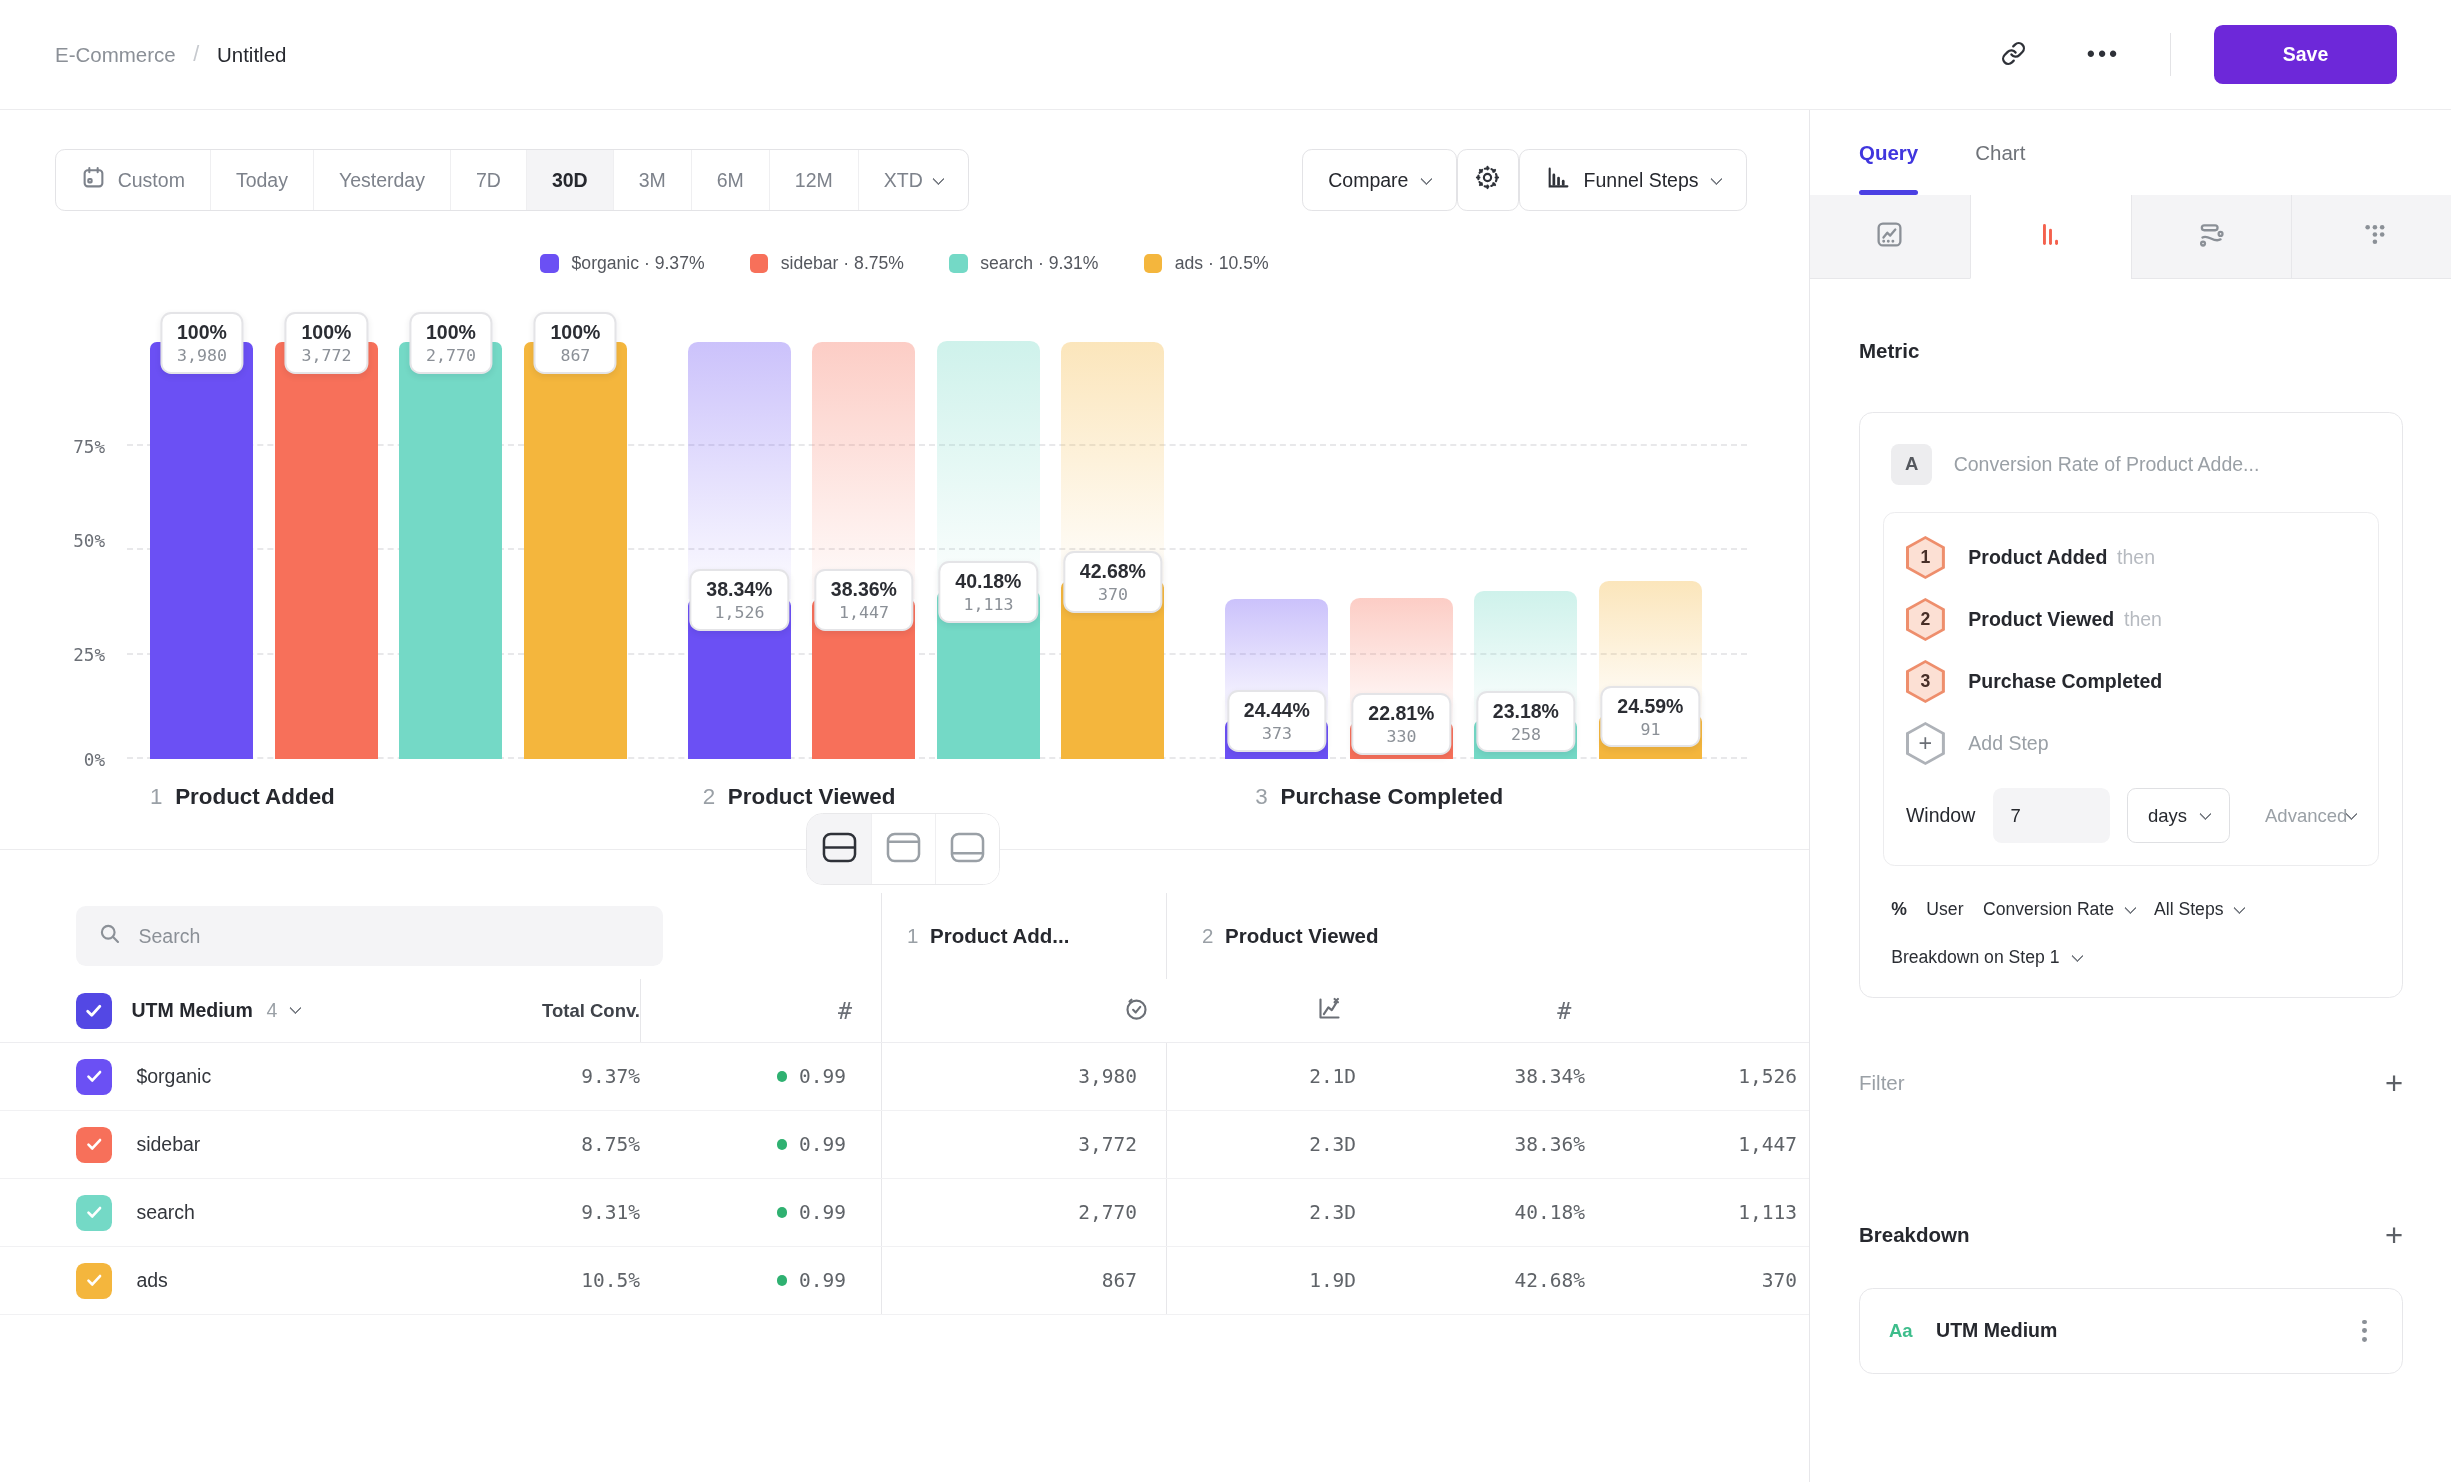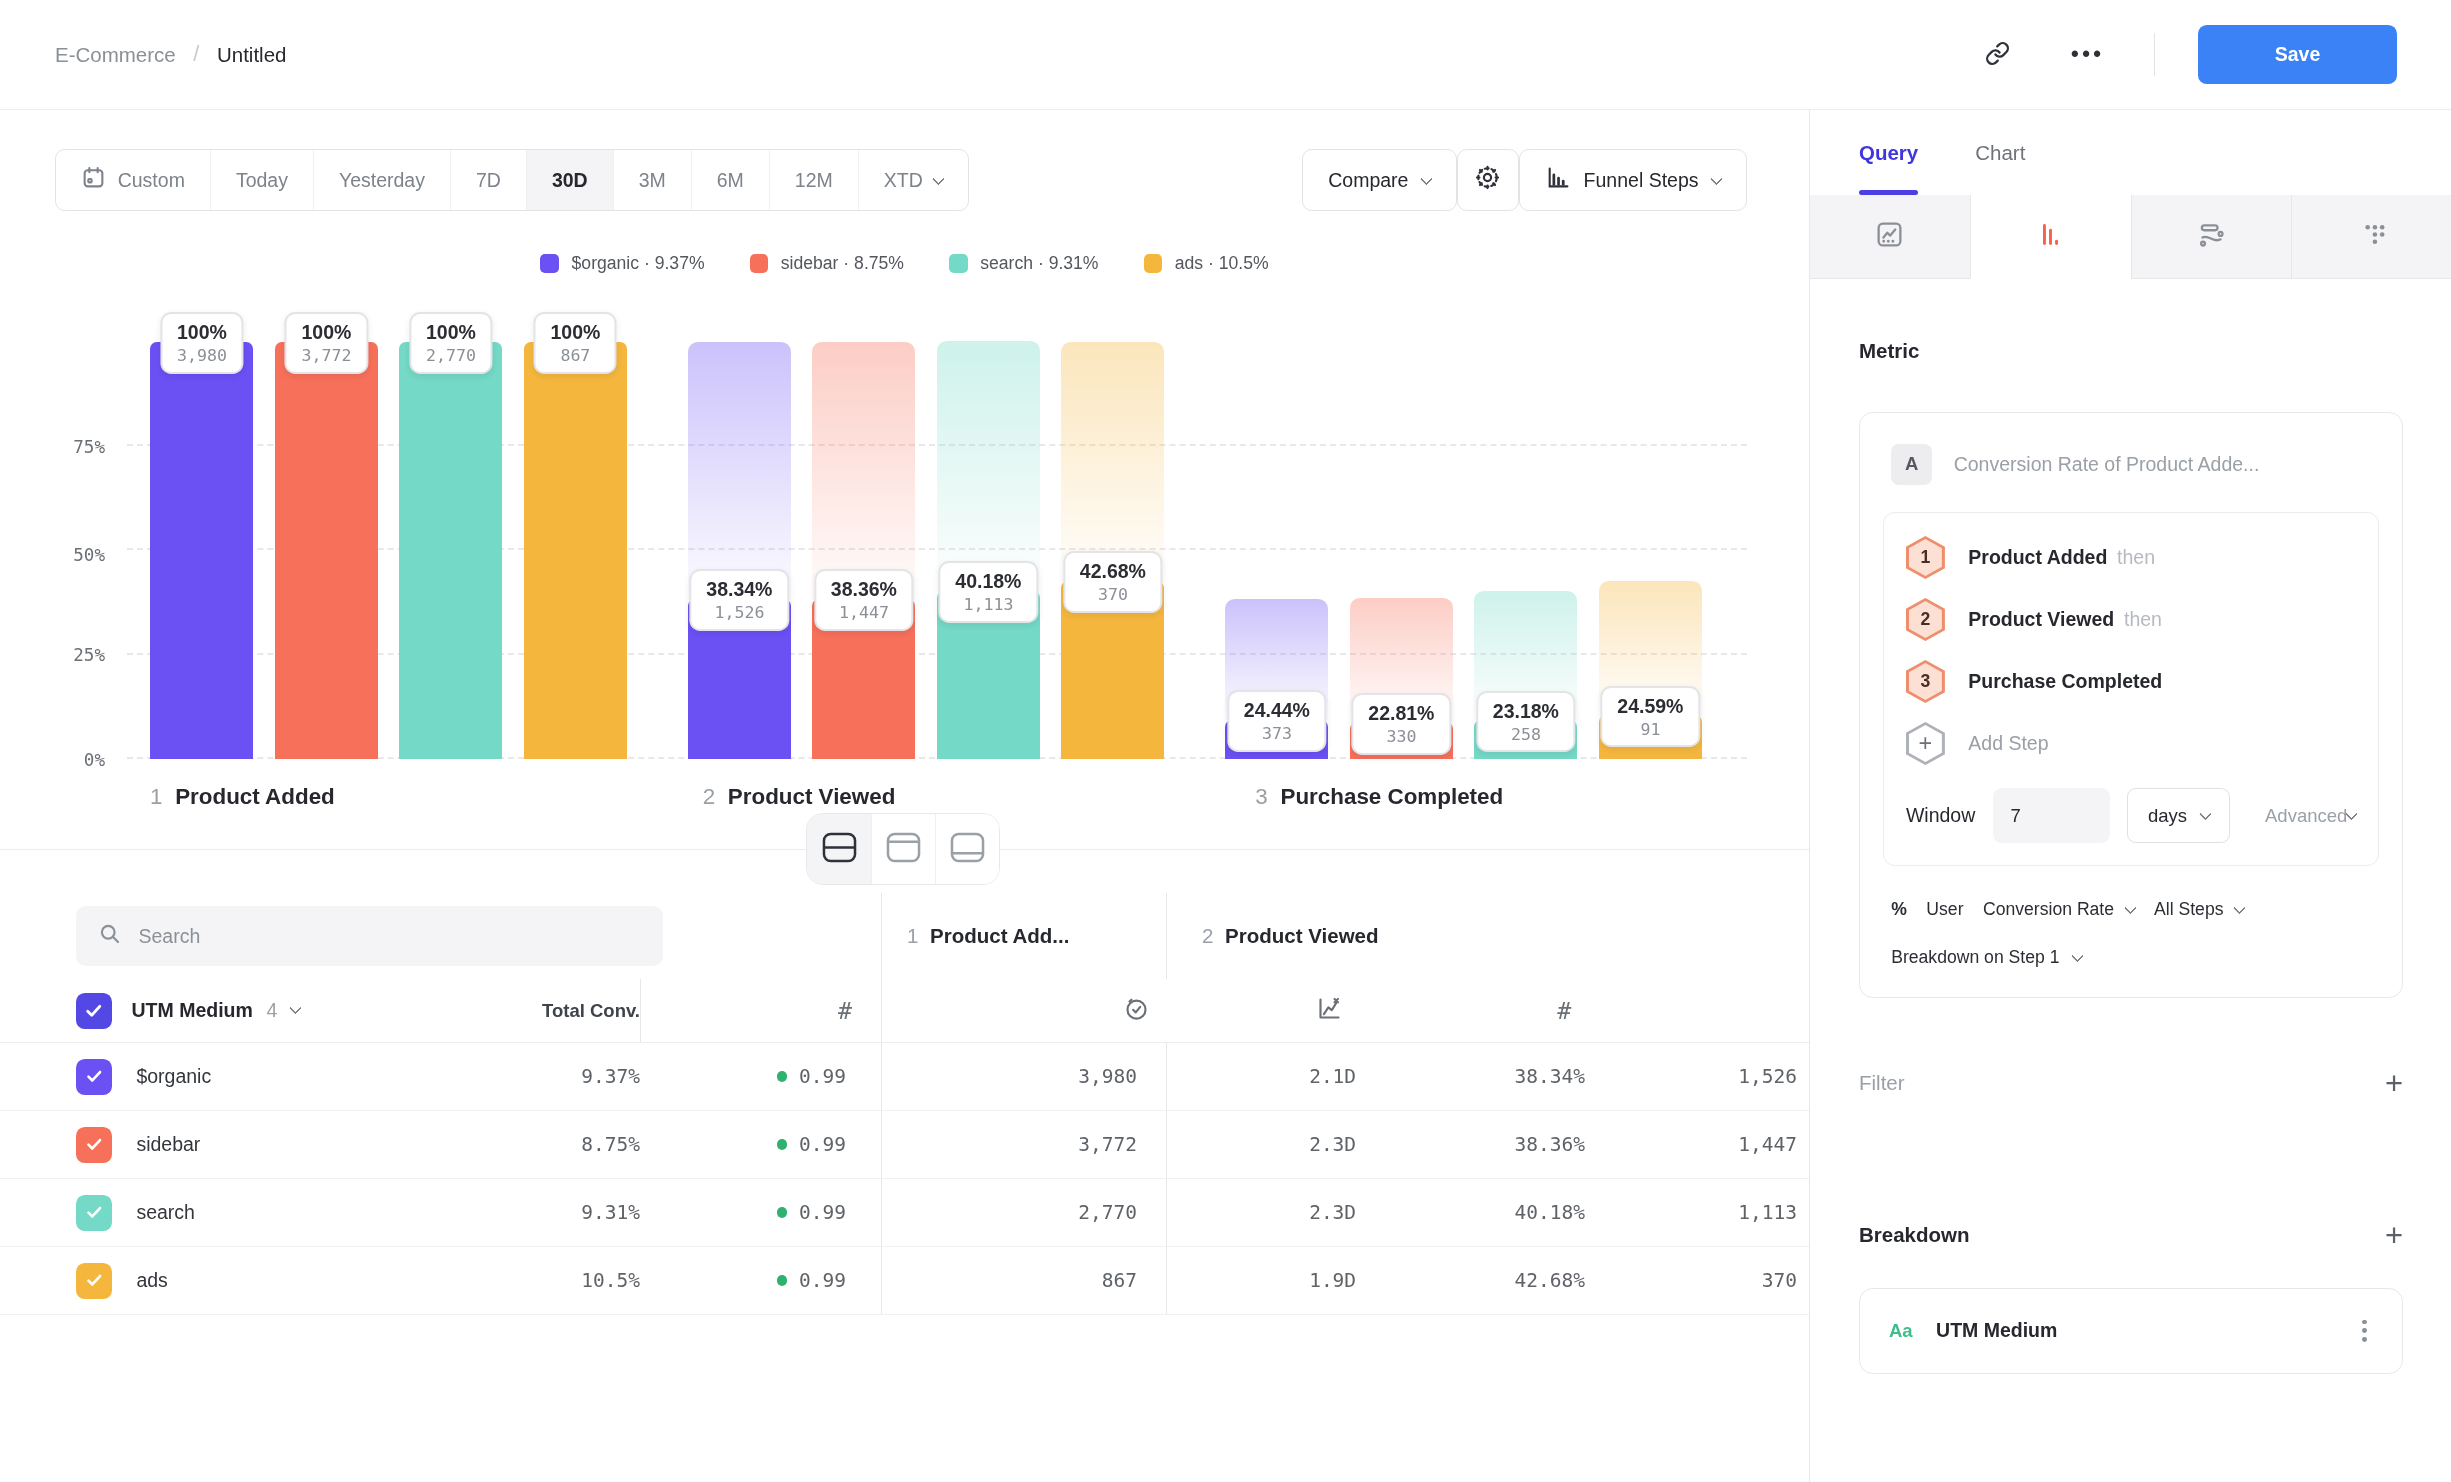--- a/index.html
+++ b/index.html
@@ -10,21 +10,21 @@
 
   
   .topbar { height:110px; flex:0 0 110px; display:flex; align-items:center; padding:0 55px; border-bottom:1px solid #ececee; }
   .crumbs { display:flex; align-items:center; gap:17.6px; font-size:20.5px; }
   .crumb-root { color:#8b9097; }
   .crumb-sep { color:#c6c9ce; font-size:21.5px; }
   .crumb-cur { color:#26282e; font-weight:500; }
   .topbar-right { margin-left:auto; display:flex; align-items:center; gap:43px; }
   .iconbtn { width:47px; height:47px; display:flex; align-items:center; justify-content:center; color:#2e3138; cursor:pointer; background:none; border:none; }
   .vdiv { width:1px; height:43px; background:#e3e3e6; }
-  .save-btn { width:199px; height:59px; border:none; border-radius:8.8px; background:#3b82f6; color:#fff; font-size:19.5px; font-weight:600; font-family:inherit; cursor:pointer; }
+  .save-btn { width:183px; height:59px; border:none; border-radius:8.8px; background:#6d28d9; color:#fff; font-size:19.5px; font-weight:600; font-family:inherit; cursor:pointer; }
   .dots3 { font-size:23.4px; letter-spacing:2.9px; color:#2e3138; }
 
   
   .split { flex:1; display:flex; min-height:0; }
   .main { width:1810px; flex:0 0 1810px; border-right:1px solid #e7e7ea; display:flex; flex-direction:column; min-height:0; }
 
   
   .toolbar { margin:39px 62px 0 55px; display:flex; align-items:center; }
   .seg { display:flex; align-items:center; border:1px solid #e3e3e6; border-radius:9.8px; background:#fff; overflow:hidden; height:62px; }
   .seg-item { display:flex; align-items:center; gap:11.7px; padding:0 25px; height:100%; font-size:19.5px; color:#7d828b; border-left:1px solid #efeff1; cursor:pointer; white-space:nowrap; }
@@ -247,21 +247,21 @@
             <div class="lg-swatch" style="background: rgb(244, 182, 61);"></div>
             <span>ads · 10.5%</span>
           </div>
         </div>
 
       <div class="chart-wrap">
         <div id="grid-holder">
             <div class="gridline" style="bottom: 313px;"></div>
             <div class="ytick mono" style="bottom: 302px;">75%</div>
             <div class="gridline" style="bottom: 209px;"></div>
-            <div class="ytick mono" style="bottom: 194px;">50%</div>
+            <div class="ytick mono" style="bottom: 208px;">50%</div>
             <div class="gridline" style="bottom: 104px;"></div>
             <div class="ytick mono" style="bottom: 94px;">25%</div>
             <div class="gridline" style="bottom: 0px;"></div>
             <div class="ytick mono" style="bottom: -10.7px;">0%</div>
           </div>
         <div class="groups" id="groups-holder">
             <div class="bars-row">
               <div class="bar-slot">
                 <div class="bar-solid" style="height: 417px; background: rgb(107, 80, 244);"></div>
                 <div class="bar-label" style="bottom: 385px;">

